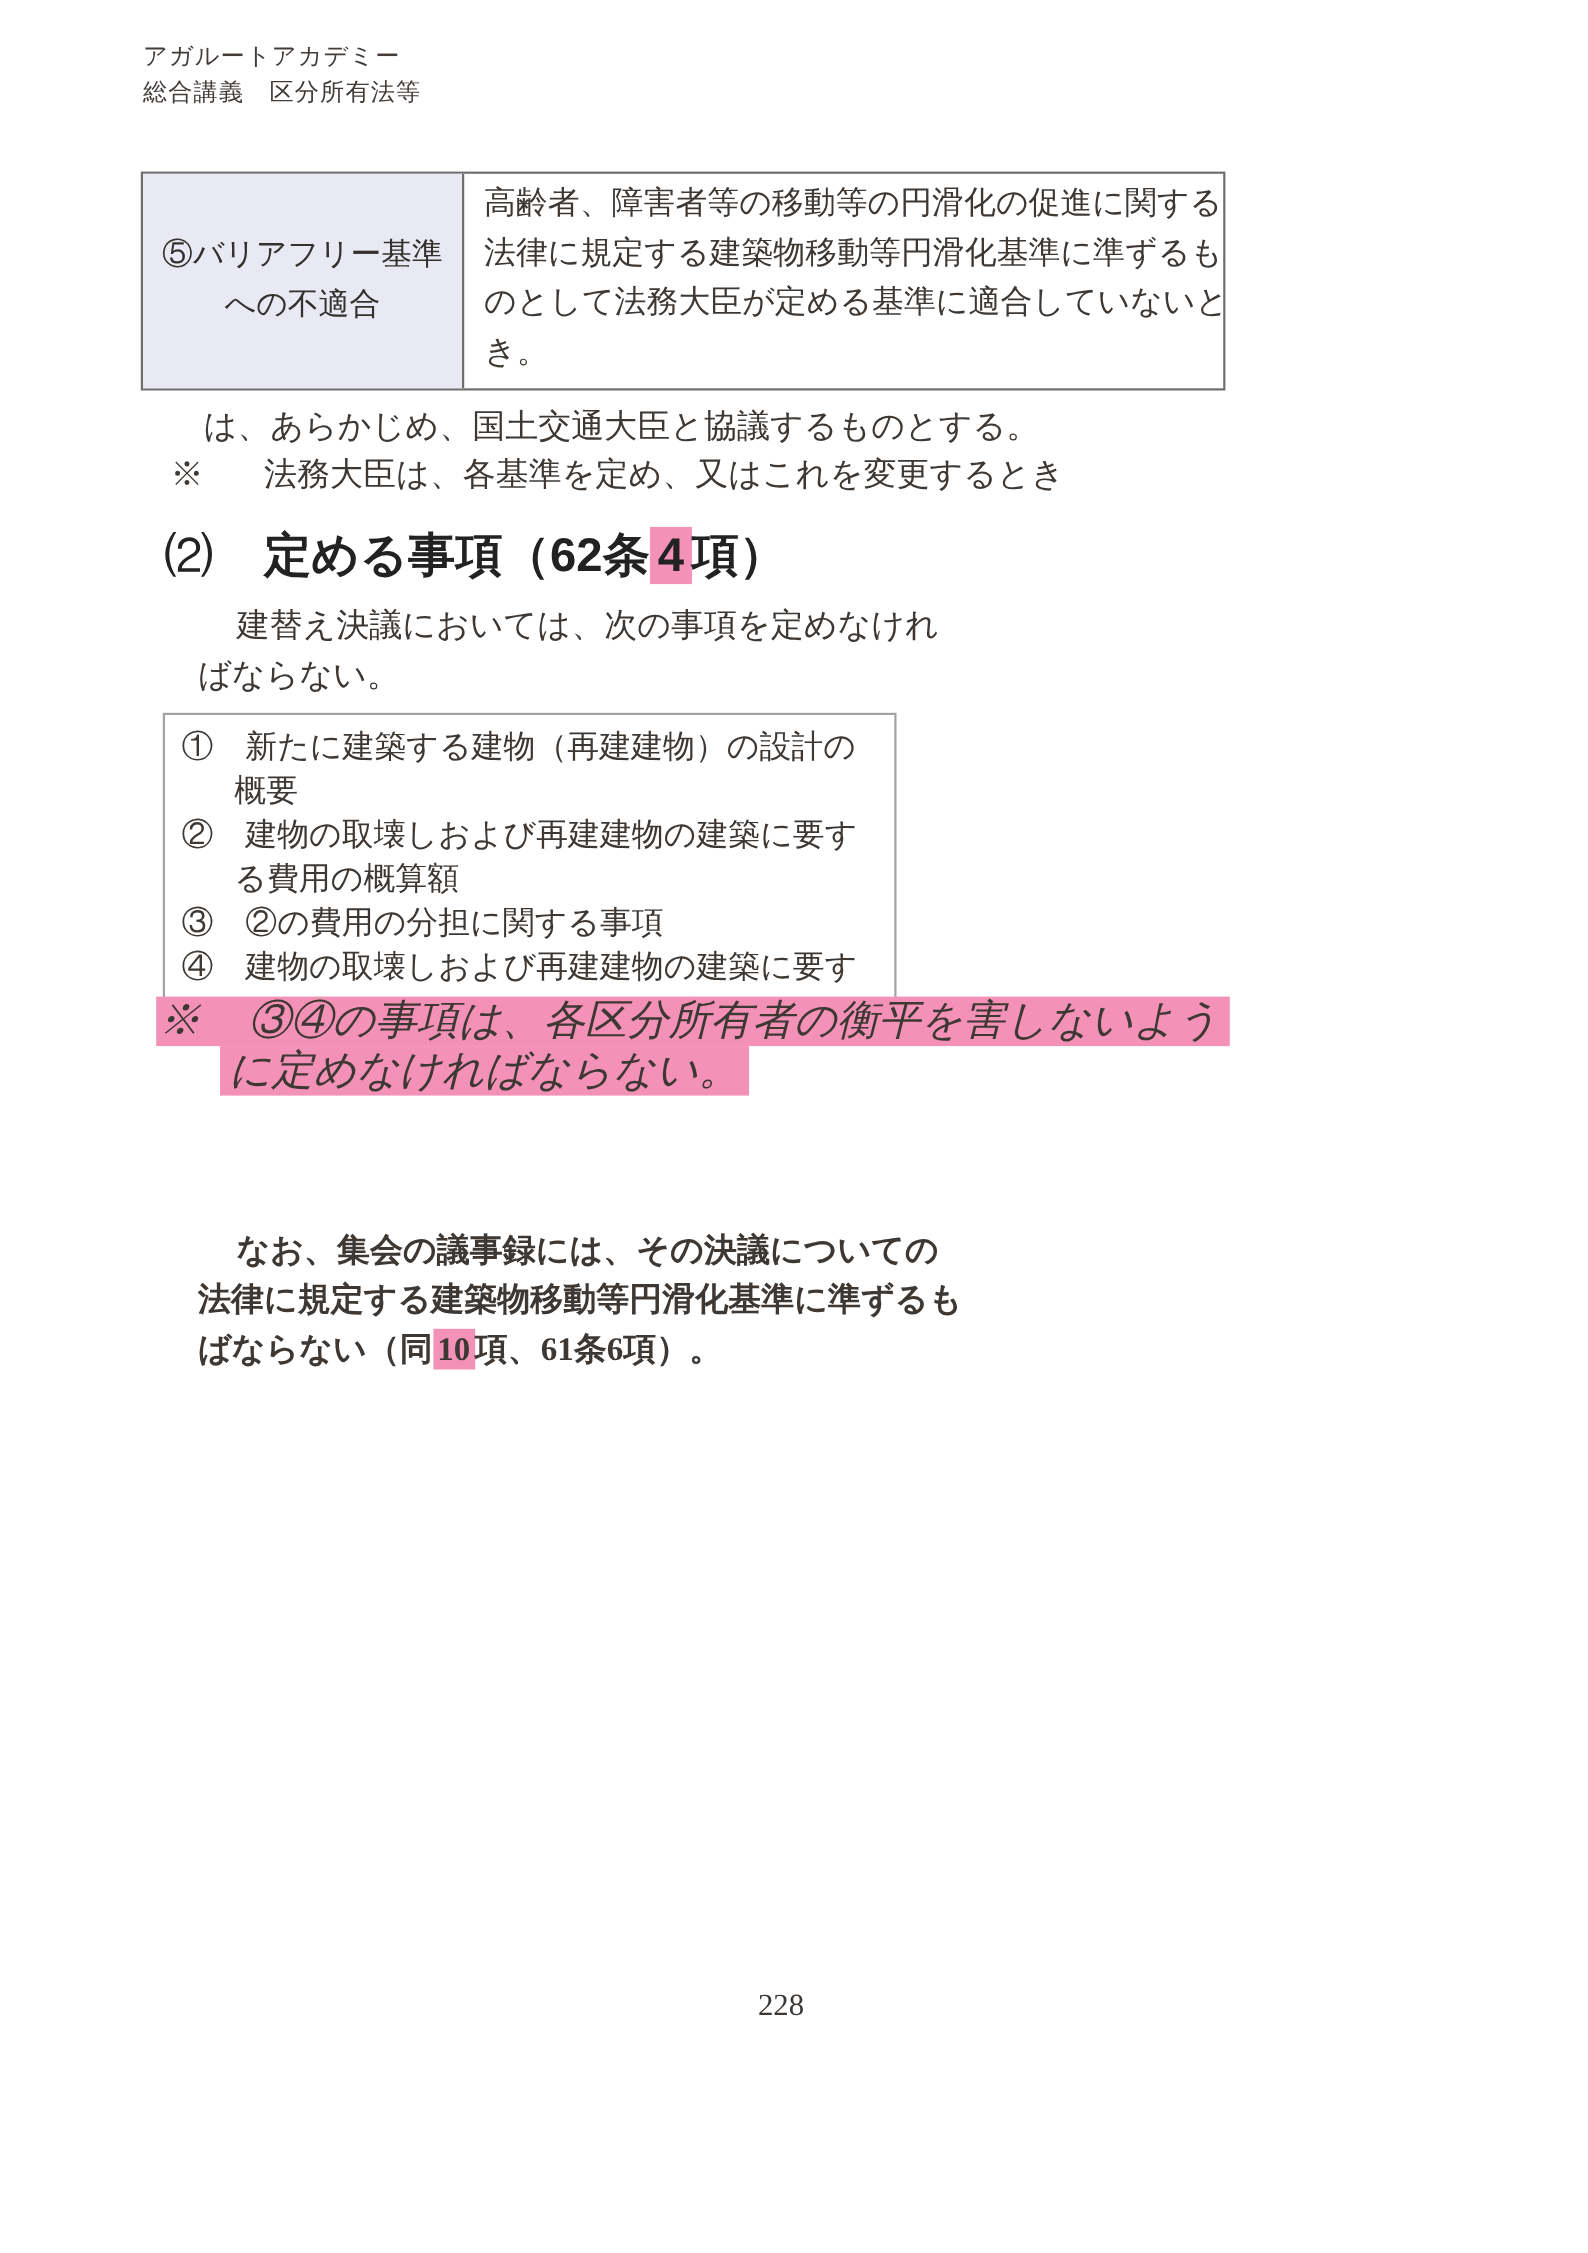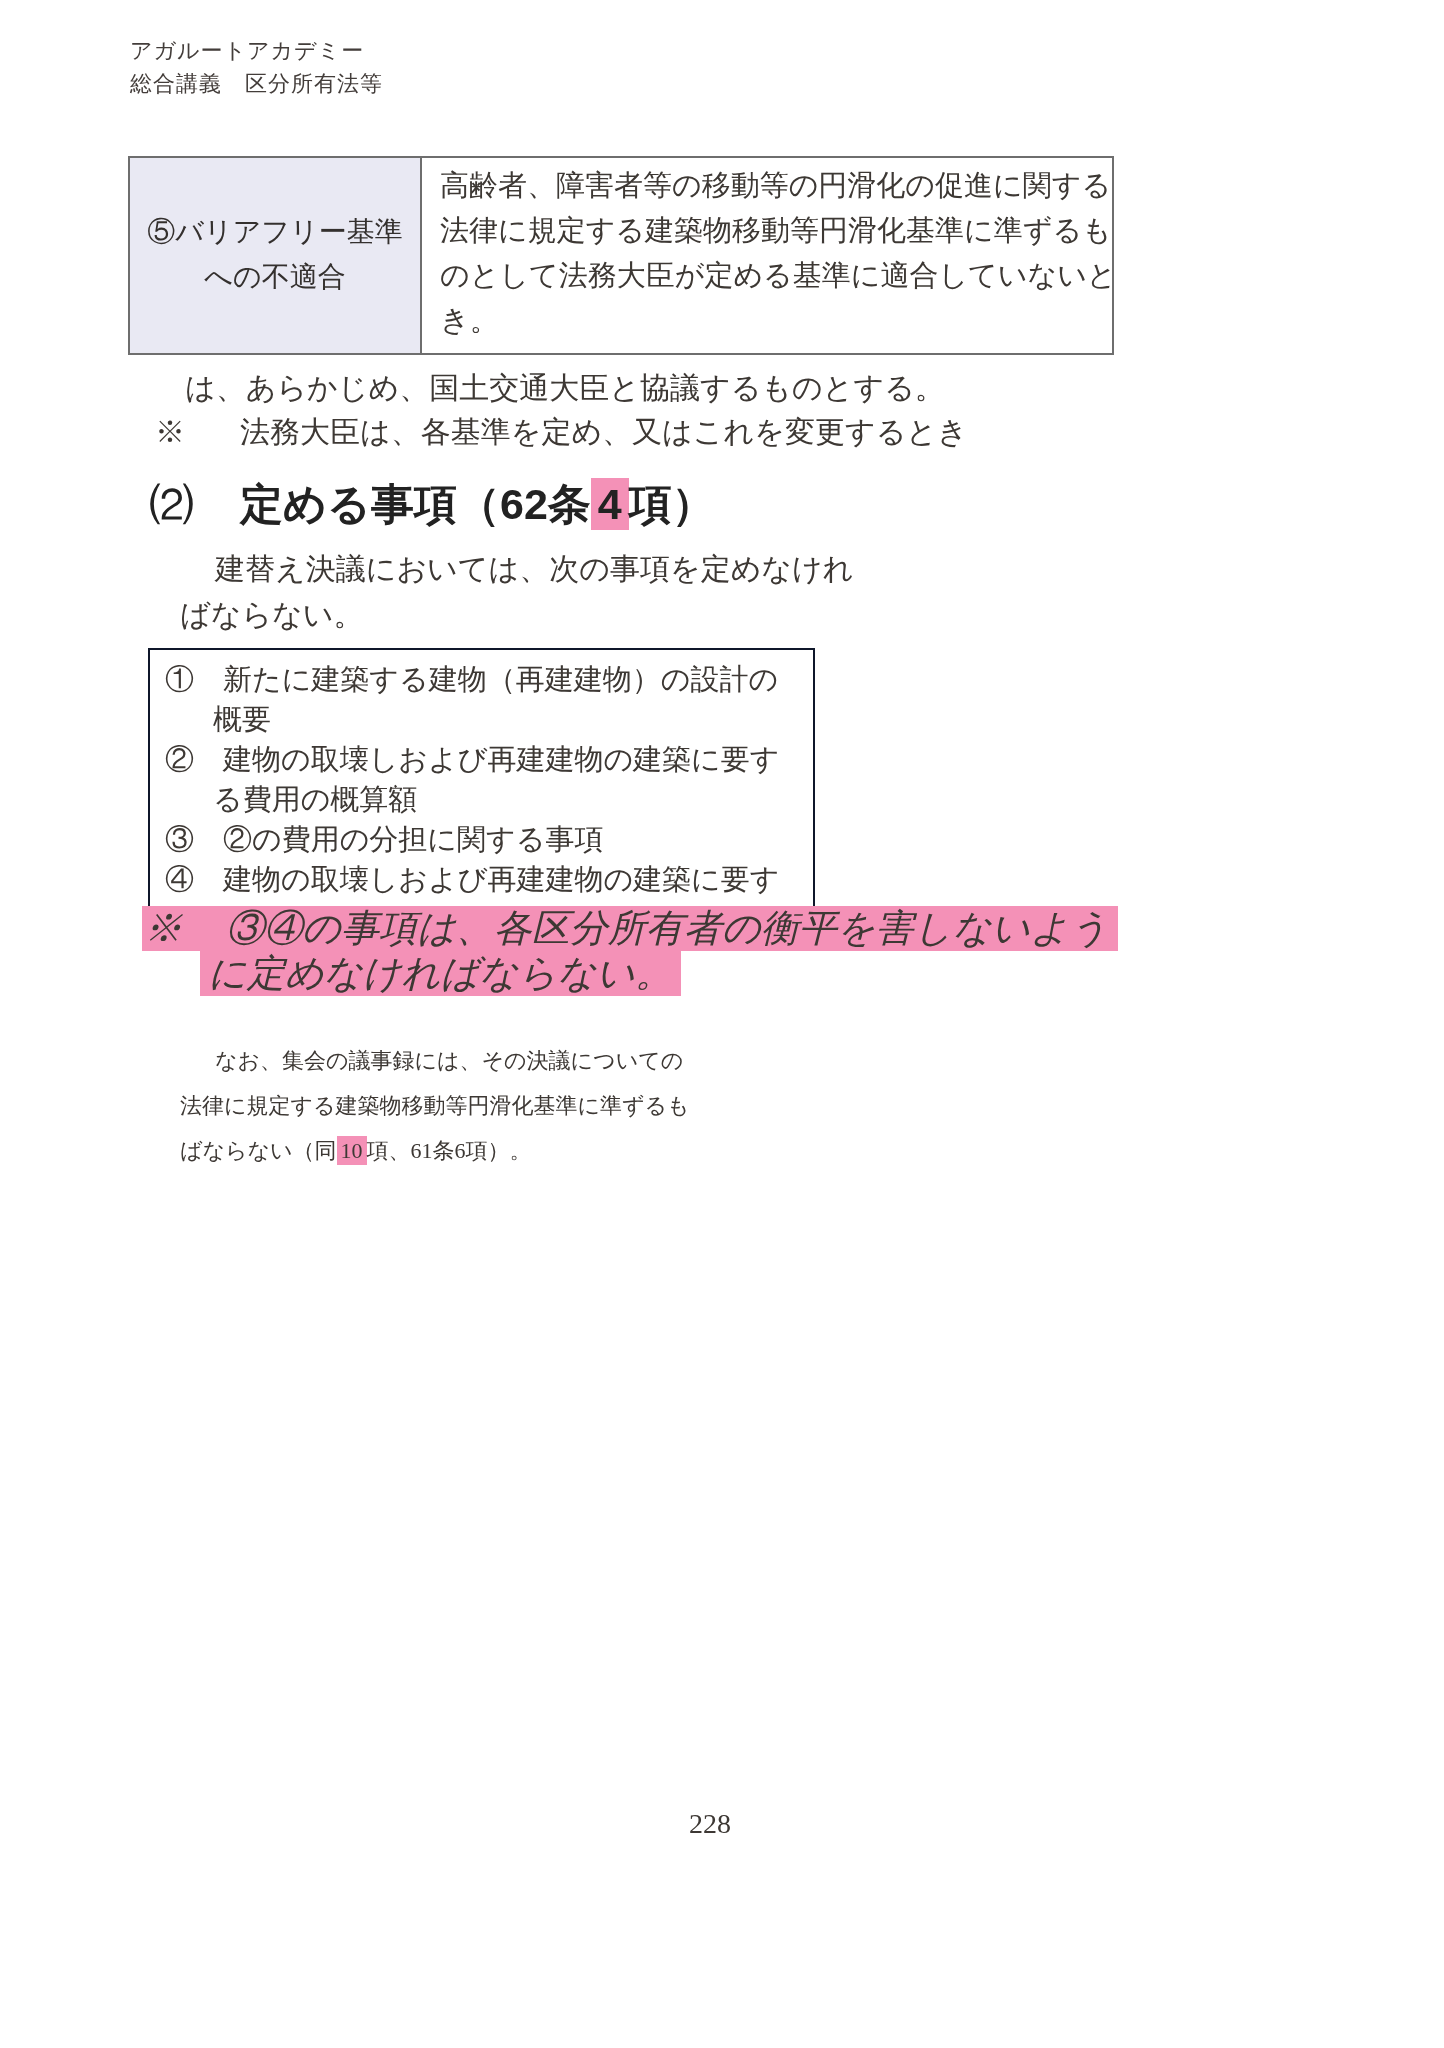--- a/index.html
+++ b/index.html
@@ -46,28 +46,28 @@
   .heading{
     position:absolute;left:150px;top:476px;
     font-family:"Liberation Sans","DejaVu Sans",sans-serif;
     font-weight:bold;font-size:43px;color:var(--text-black);white-space:nowrap;
   }
   .h-num{display:inline-block;width:90px;font-weight:normal;}
   .hl-box{background:var(--highlight-pink);padding:2px 7px;}
 
   
   .para1{position:absolute;left:180px;top:546px;font-size:30px;line-height:46px;}
-  .para2{position:absolute;left:180px;top:1038px;font-size:22px;line-height:45px;}
+  .para2{position:absolute;left:180px;top:1114px;font-size:30px;line-height:45px;font-weight:bold;}
   .first-indent{padding-left:35px;}
   .hl-inline{background:var(--highlight-pink);padding:2px 4px;}
 
   
   .items-box{
     position:absolute;left:148px;top:648px;width:667px;box-sizing:border-box;
-    border:2px solid #0f172a;
+    border:2px solid #a3a3a3;
     padding:9px 10px 13px 15px;
     font-size:29px;line-height:40px;
   }
   .bx-indent{padding-left:48px;}
 
   
   .note2{position:absolute;left:142px;top:906px;font-size:38px;line-height:45px;font-style:italic;}
   .hl{background:var(--highlight-pink);display:inline-block;line-height:45px;padding:0 10px 0 2px;}
   .n2-marker{display:inline-block;width:82px;}
   .note2 .cont{padding-left:58px;}

